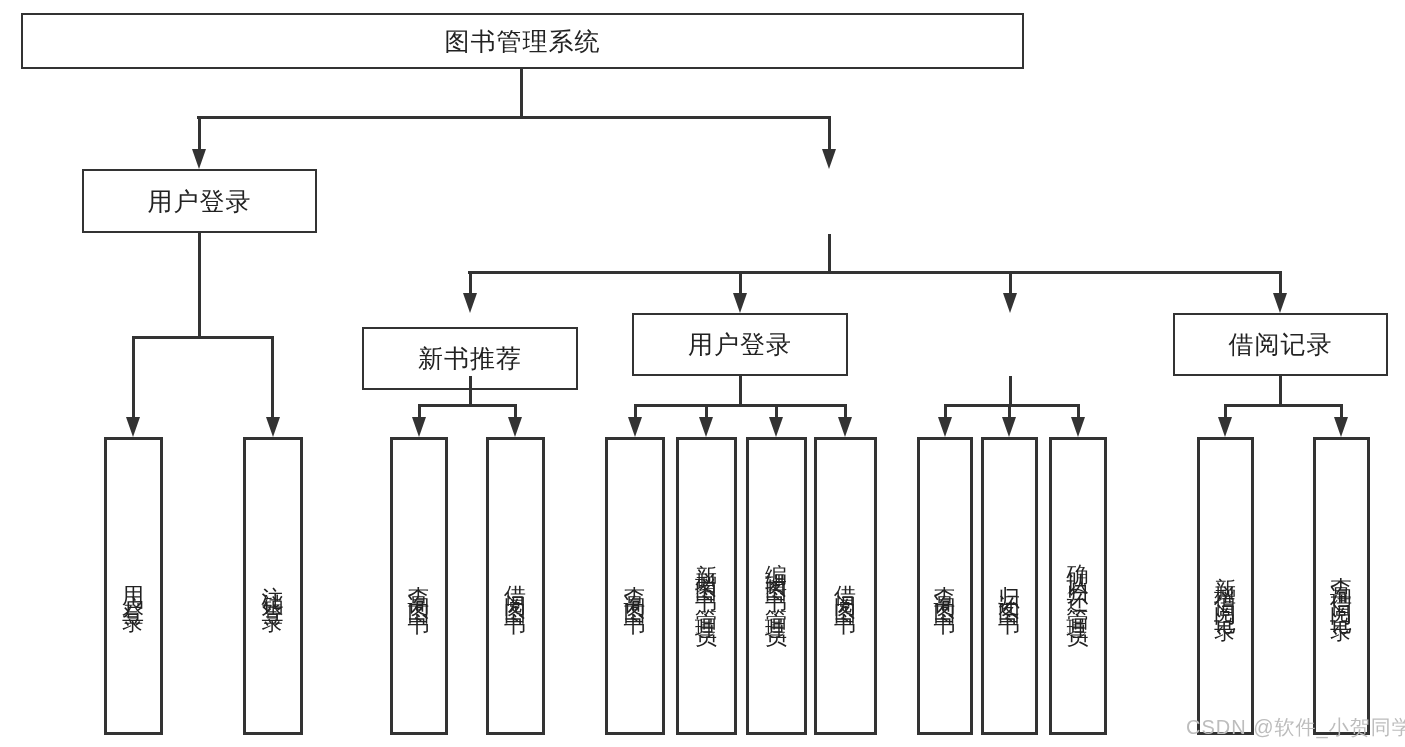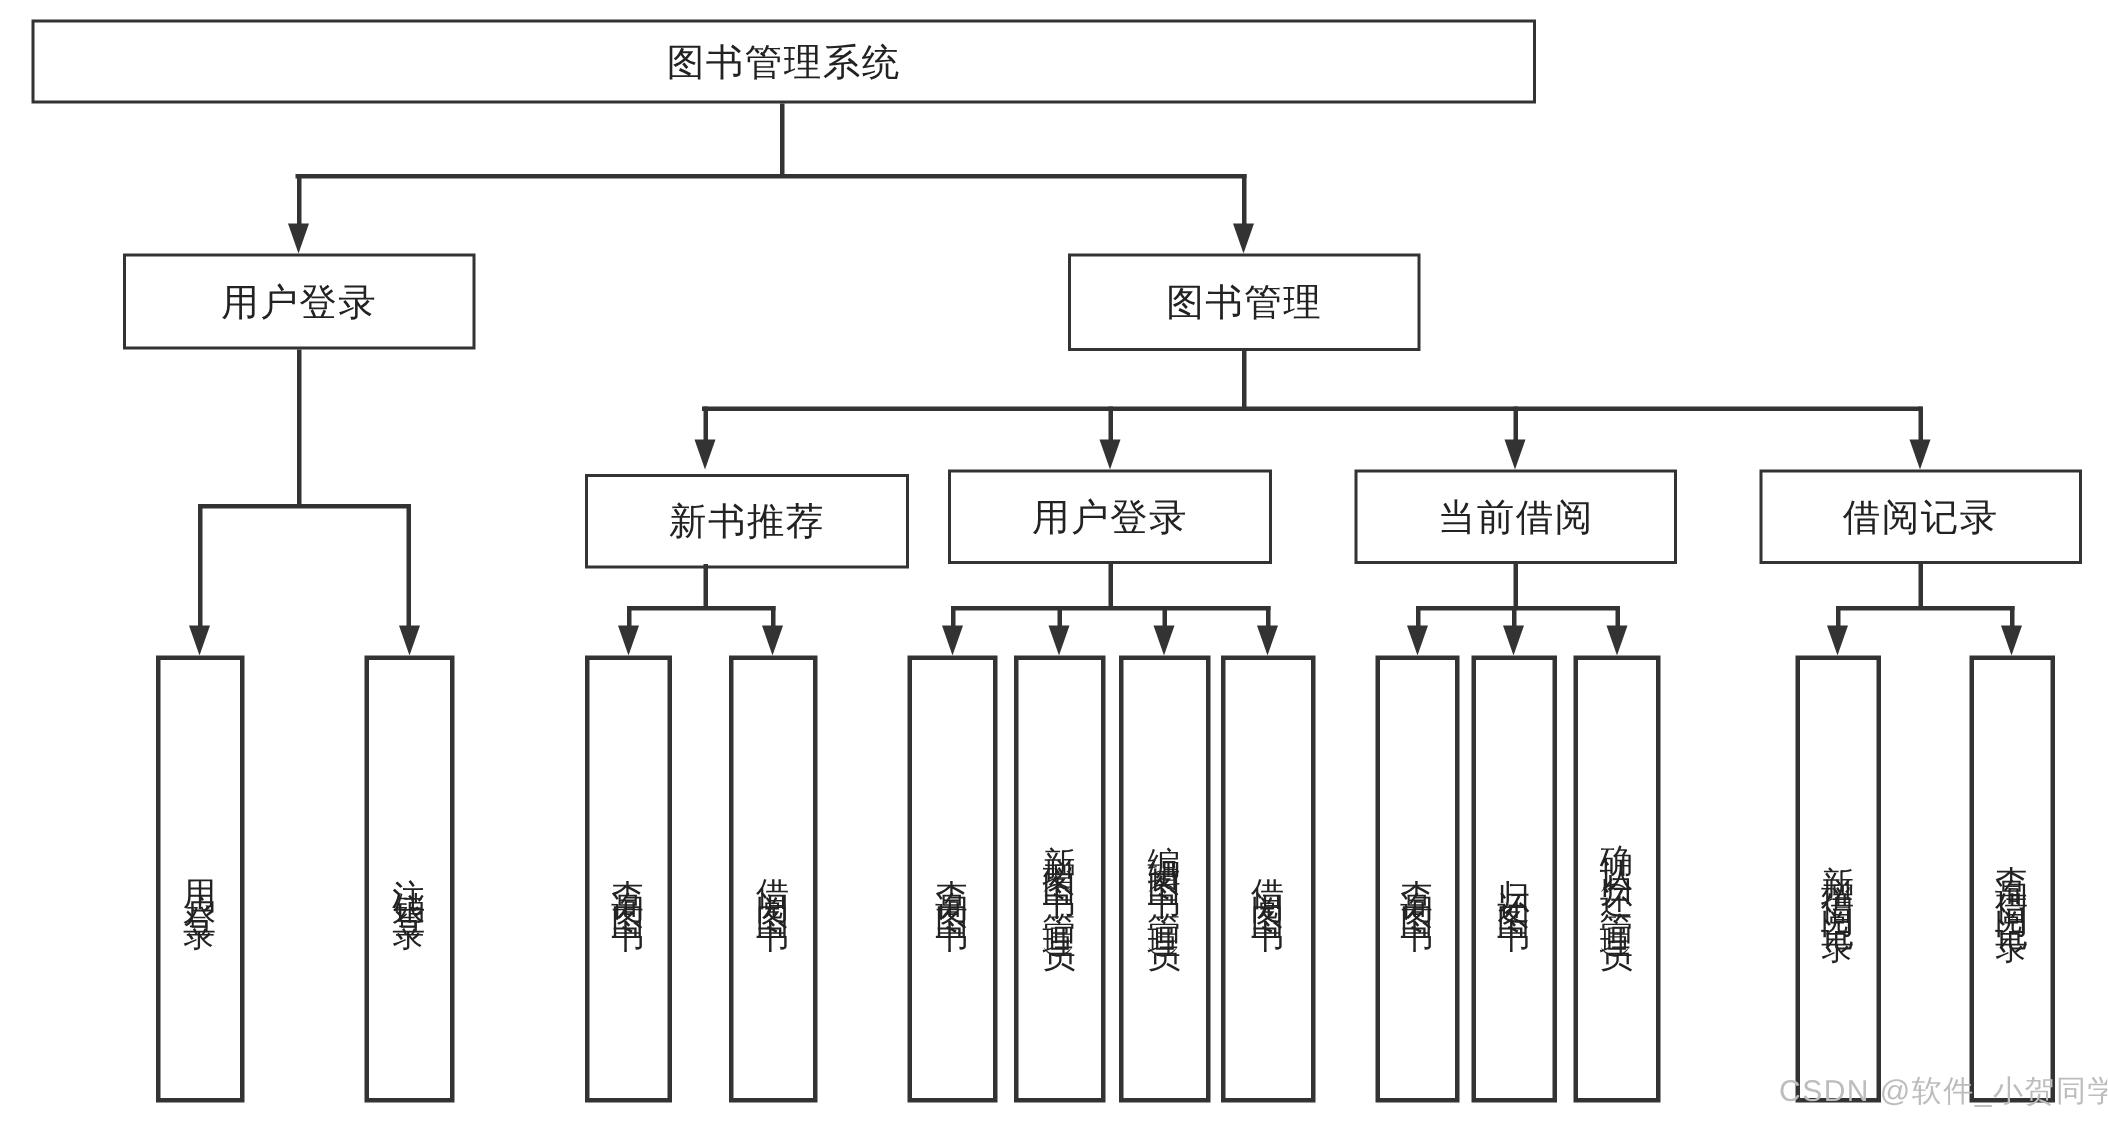--- a/index.html
+++ b/index.html
@@ -38,43 +38,41 @@
   <div class="box" style="left:21px;top:13px;width:1003px;height:56px;">图书管理系统</div>
 
   <div class="vline" style="left:520px;top:69px;height:48px;"></div>
   <div class="hline" style="left:197px;top:116px;width:634px;"></div>
   <div class="vline" style="left:198px;top:116px;height:34px;"></div>
   <div class="arr" style="left:192px;top:149px;"></div>
   <div class="vline" style="left:828px;top:116px;height:34px;"></div>
   <div class="arr" style="left:822px;top:149px;"></div>
 
   <div class="box" style="left:82px;top:169px;width:235px;height:64px;">用户登录</div>
-  <div class="box" style="left:712px;top:169px;width:235px;height:65px;">图书管理</div>
 
   <div class="vline" style="left:198px;top:233px;height:105px;"></div>
   <div class="hline" style="left:132px;top:336px;width:142px;"></div>
   <div class="vline" style="left:132px;top:336px;height:82px;"></div>
   <div class="arr" style="left:126px;top:417px;"></div>
   <div class="vline" style="left:271px;top:336px;height:82px;"></div>
   <div class="arr" style="left:266px;top:417px;"></div>
 
   <div class="vline" style="left:828px;top:234px;height:39px;"></div>
   <div class="hline" style="left:468px;top:271px;width:813px;"></div>
   <div class="vline" style="left:469px;top:271px;height:24px;"></div>
   <div class="arr" style="left:463px;top:293px;"></div>
   <div class="vline" style="left:739px;top:271px;height:24px;"></div>
   <div class="arr" style="left:733px;top:293px;"></div>
   <div class="vline" style="left:1009px;top:271px;height:24px;"></div>
   <div class="arr" style="left:1003px;top:293px;"></div>
   <div class="vline" style="left:1279px;top:271px;height:24px;"></div>
   <div class="arr" style="left:1273px;top:293px;"></div>
 
-  <div class="box" style="left:362px;top:316px;width:216px;height:63px;margin-left:28px;">新书推荐</div>
+  <div class="box" style="left:362px;top:327px;width:216px;height:63px;">新书推荐</div>
   <div class="box" style="left:632px;top:313px;width:216px;height:63px;">用户登录</div>
-  <div class="box" style="left:903px;top:313px;width:215px;height:63px;">当前借阅</div>
   <div class="box" style="left:1173px;top:313px;width:215px;height:63px;">借阅记录</div>
 
   <div class="vline" style="left:469px;top:376px;height:30px;"></div>
   <div class="vline" style="left:739px;top:376px;height:30px;"></div>
   <div class="vline" style="left:1009px;top:376px;height:30px;"></div>
   <div class="vline" style="left:1279px;top:376px;height:30px;"></div>
 
   <div class="hline" style="left:418px;top:404px;width:99px;"></div>
   <div class="hline" style="left:634px;top:404px;width:213px;"></div>
   <div class="hline" style="left:944px;top:404px;width:136px;"></div>

